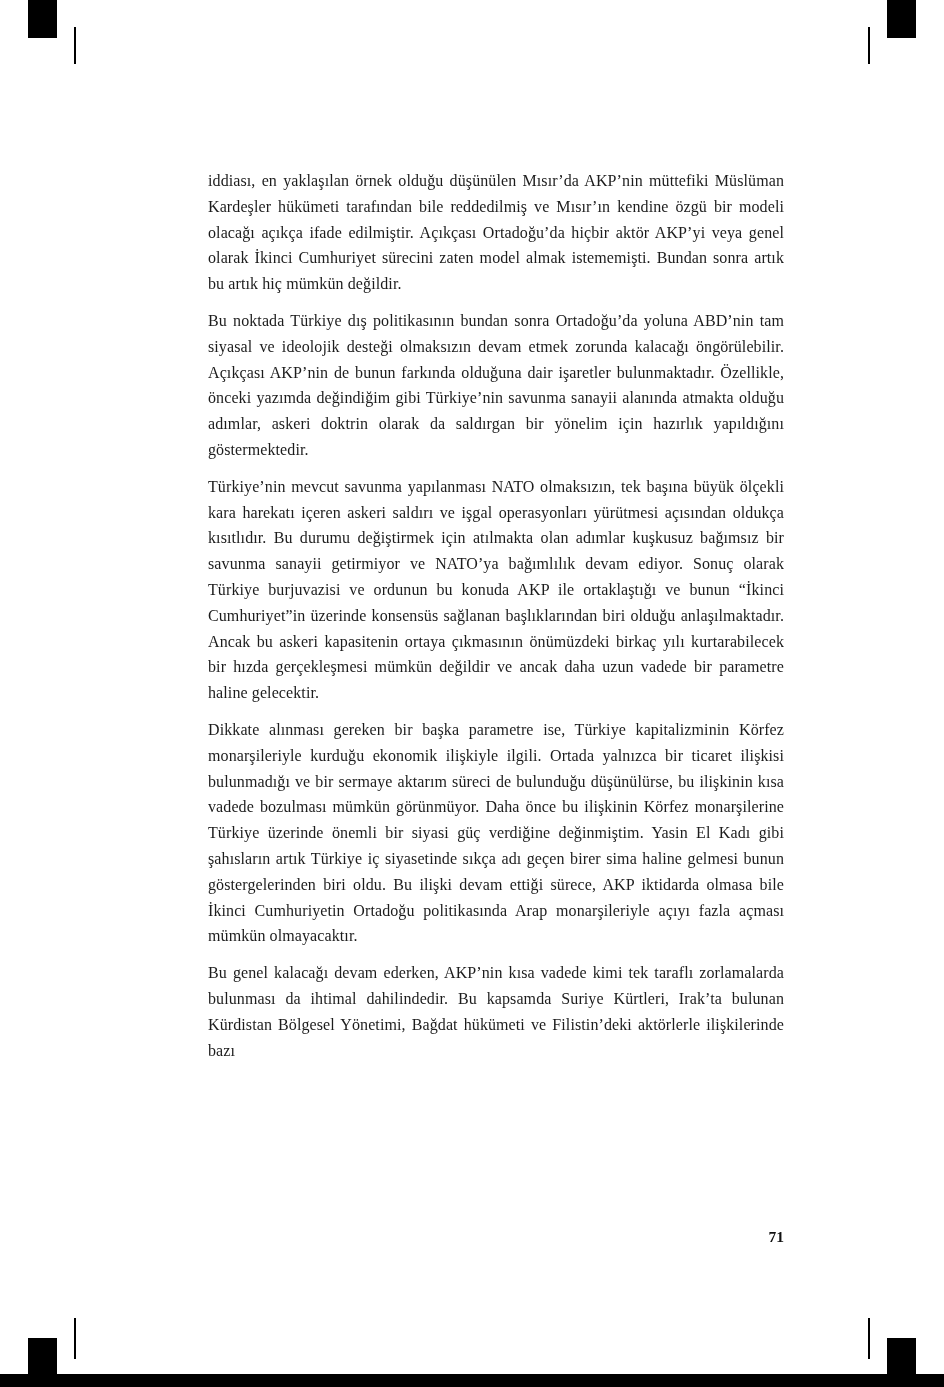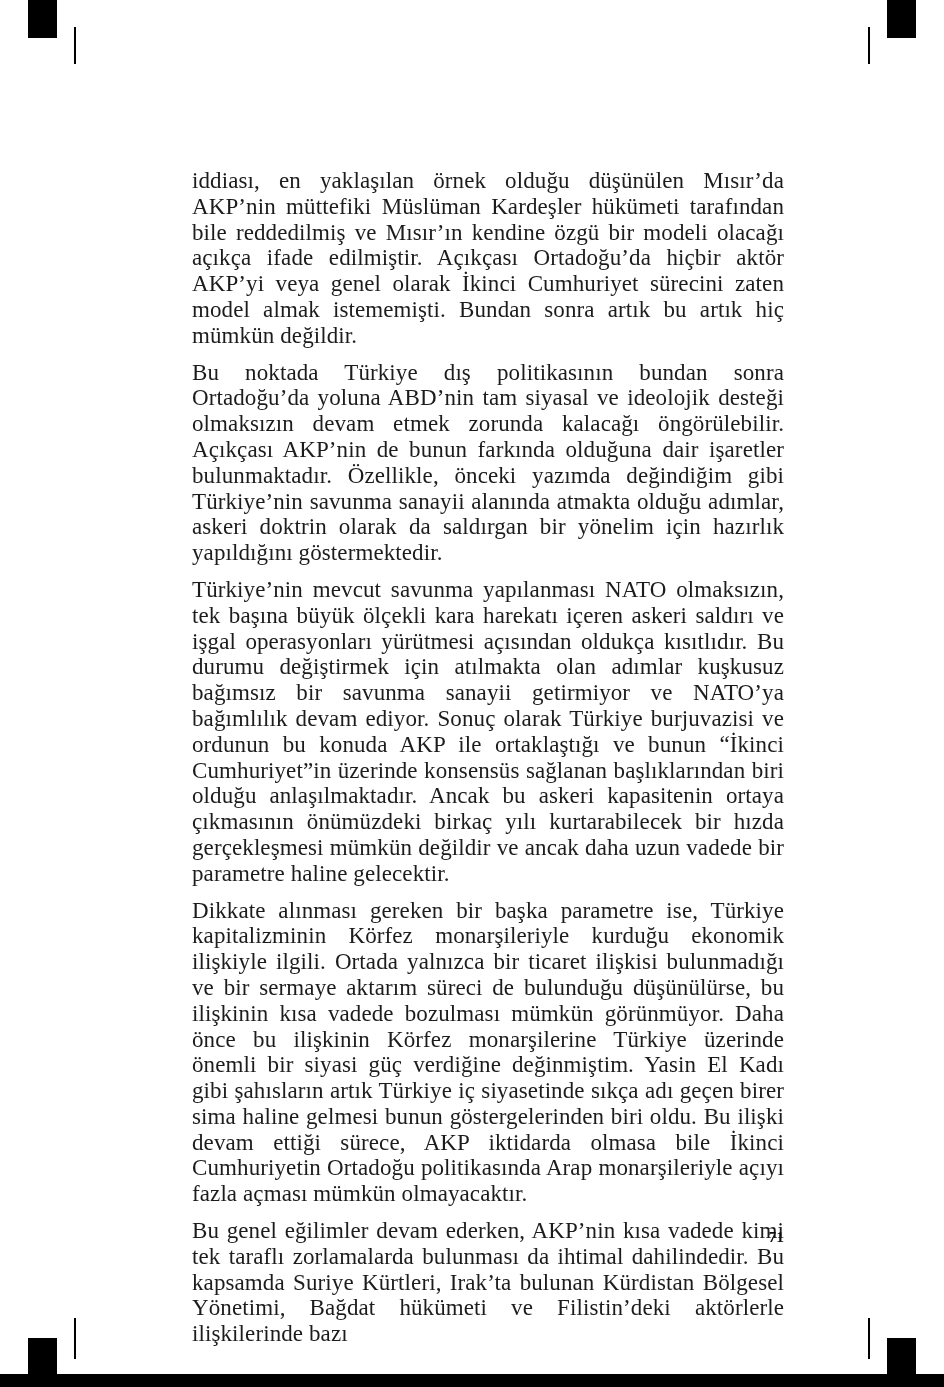--- a/index.html
+++ b/index.html
@@ -31,22 +31,22 @@
   .mark-br-box { right: 28px; bottom: 12px; width: 29px; height: 37px; }
   .mark-br-tick { right: 74px; bottom: 28px; width: 2px; height: 41px; }
 
   .text-block {
     position: absolute;
     left: 192px;
     top: 168px;
     width: 592px;
   }
   .para {
-    margin: 0 0 11px 0;
-    font-size: 23px;
+    margin: 0 0 11px 16px;
+    font-size: 16px;
     line-height: 25.8px;
     text-align: justify;
     letter-spacing: 0.1px;
     hyphens: none;
   }
   .page-number {
     position: absolute;
     left: 192px;
     top: 1228px;
     width: 592px;
@@ -65,21 +65,21 @@
   <div class="mark mark-tl-box"></div>
   <div class="mark mark-tl-tick"></div>
   <div class="mark mark-tr-box"></div>
   <div class="mark mark-tr-tick"></div>
 
   <main class="text-block">
     <p class="para">iddiası, en yaklaşılan örnek olduğu düşünülen Mısır’da AKP’nin müttefiki Müslüman Kardeşler hükümeti tarafından bile reddedilmiş ve Mısır’ın kendine özgü bir modeli olacağı açıkça ifade edilmiştir. Açıkçası Ortadoğu’da hiçbir aktör AKP’yi veya genel olarak İkinci Cumhuriyet sürecini zaten model almak istememişti. Bundan sonra artık bu artık hiç mümkün değildir.</p>
     <p class="para">Bu noktada Türkiye dış politikasının bundan sonra Ortadoğu’da yoluna ABD’nin tam siyasal ve ideolojik desteği olmaksızın devam etmek zorunda kalacağı öngörülebilir. Açıkçası AKP’nin de bunun farkında olduğuna dair işaretler bulunmaktadır. Özellikle, önceki yazımda değindiğim gibi Türkiye’nin savunma sanayii alanında atmakta olduğu adımlar, askeri doktrin olarak da saldırgan bir yönelim için hazırlık yapıldığını göstermektedir.</p>
     <p class="para">Türkiye’nin mevcut savunma yapılanması NATO olmaksızın, tek başına büyük ölçekli kara harekatı içeren askeri saldırı ve işgal operasyonları yürütmesi açısından oldukça kısıtlıdır. Bu durumu değiştirmek için atılmakta olan adımlar kuşkusuz bağımsız bir savunma sanayii getirmiyor ve NATO’ya bağımlılık devam ediyor. Sonuç olarak Türkiye burjuvazisi ve ordunun bu konuda AKP ile ortaklaştığı ve bunun “İkinci Cumhuriyet”in üzerinde konsensüs sağlanan başlıklarından biri olduğu anlaşılmaktadır. Ancak bu askeri kapasitenin ortaya çıkmasının önümüzdeki birkaç yılı kurtarabilecek bir hızda gerçekleşmesi mümkün değildir ve ancak daha uzun vadede bir parametre haline gelecektir.</p>
     <p class="para">Dikkate alınması gereken bir başka parametre ise, Türkiye kapitalizminin Körfez monarşileriyle kurduğu ekonomik ilişkiyle ilgili. Ortada yalnızca bir ticaret ilişkisi bulunmadığı ve bir sermaye aktarım süreci de bulunduğu düşünülürse, bu ilişkinin kısa vadede bozulması mümkün görünmüyor. Daha önce bu ilişkinin Körfez monarşilerine Türkiye üzerinde önemli bir siyasi güç verdiğine değinmiştim. Yasin El Kadı gibi şahısların artık Türkiye iç siyasetinde sıkça adı geçen birer sima haline gelmesi bunun göstergelerinden biri oldu. Bu ilişki devam ettiği sürece, AKP iktidarda olmasa bile İkinci Cumhuriyetin Ortadoğu politikasında Arap monarşileriyle açıyı fazla açması mümkün olmayacaktır.</p>
-    <p class="para">Bu genel eğilimler devam ederken, AKP’nin kısa vadede kimi tek taraflı zorlamalarda bulunması da ihtimal dahilindedir. Bu kapsamda Suriye Kürtleri, Irak’ta bulunan Kürdistan Bölgesel Yönetimi, Bağdat hükümeti ve Filistin’deki aktörlerle ilişkilerinde bazı</p>
+    <p class="para">Bu genel kalacağı devam ederken, AKP’nin kısa vadede kimi tek taraflı zorlamalarda bulunması da ihtimal dahilindedir. Bu kapsamda Suriye Kürtleri, Irak’ta bulunan Kürdistan Bölgesel Yönetimi, Bağdat hükümeti ve Filistin’deki aktörlerle ilişkilerinde bazı</p>
   </main>
 
   <div class="page-number">71</div>
 
   <div class="mark mark-bl-tick"></div>
   <div class="mark mark-bl-box"></div>
   <div class="mark mark-br-tick"></div>
   <div class="mark mark-br-box"></div>
   <div class="mark mark-bottom-bar"></div>
 

